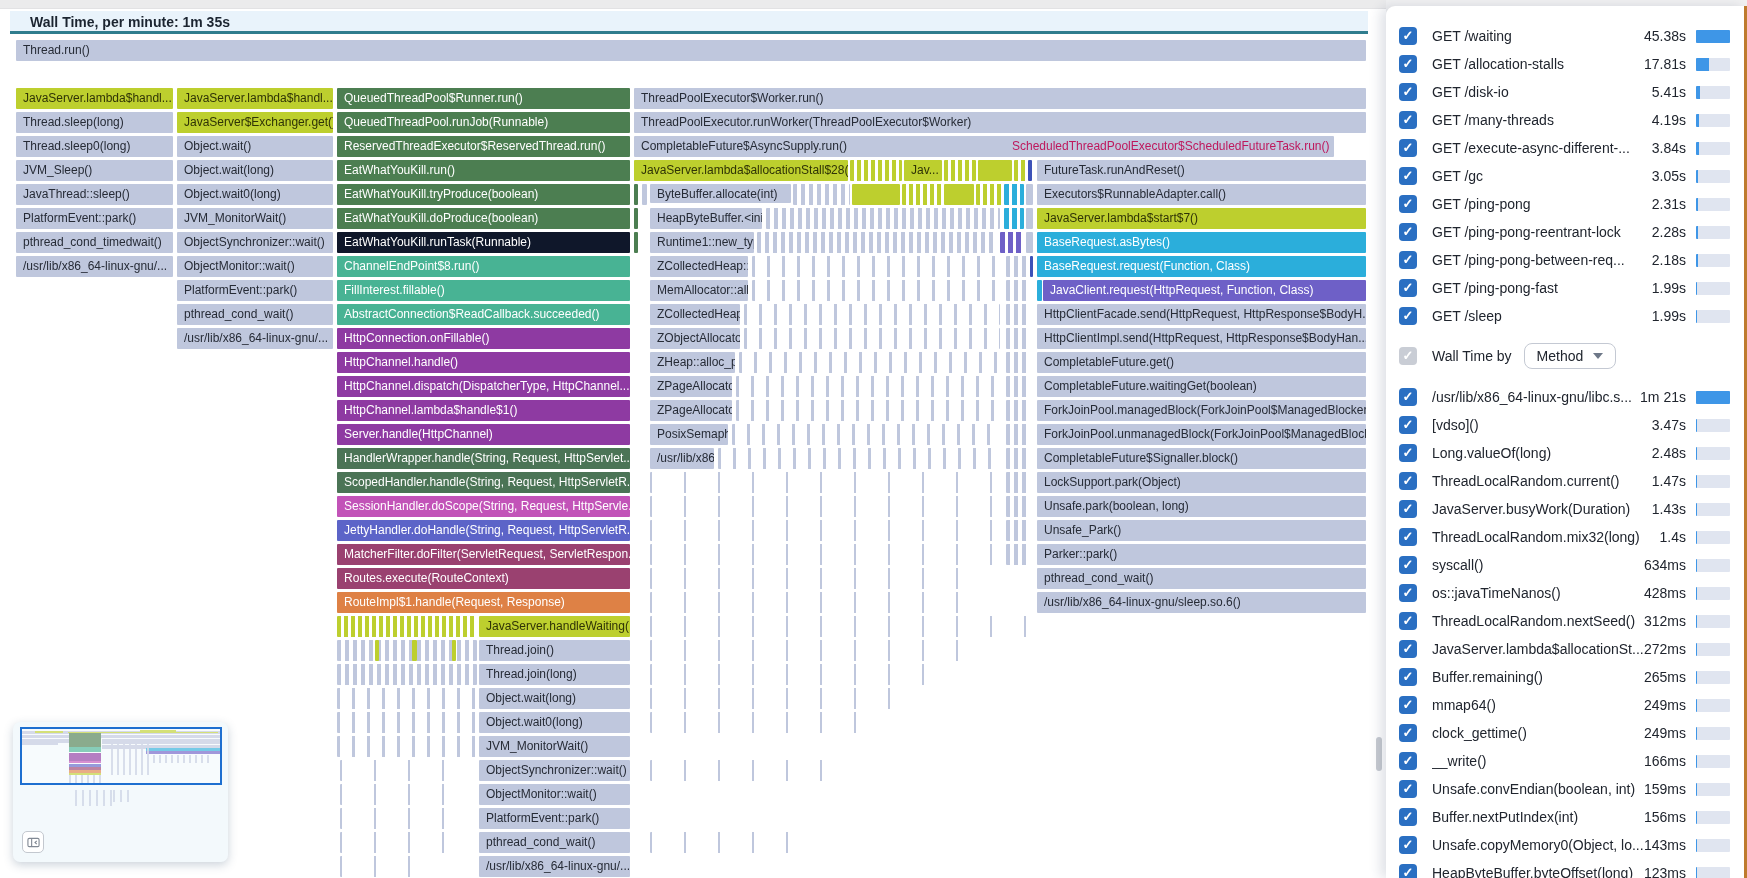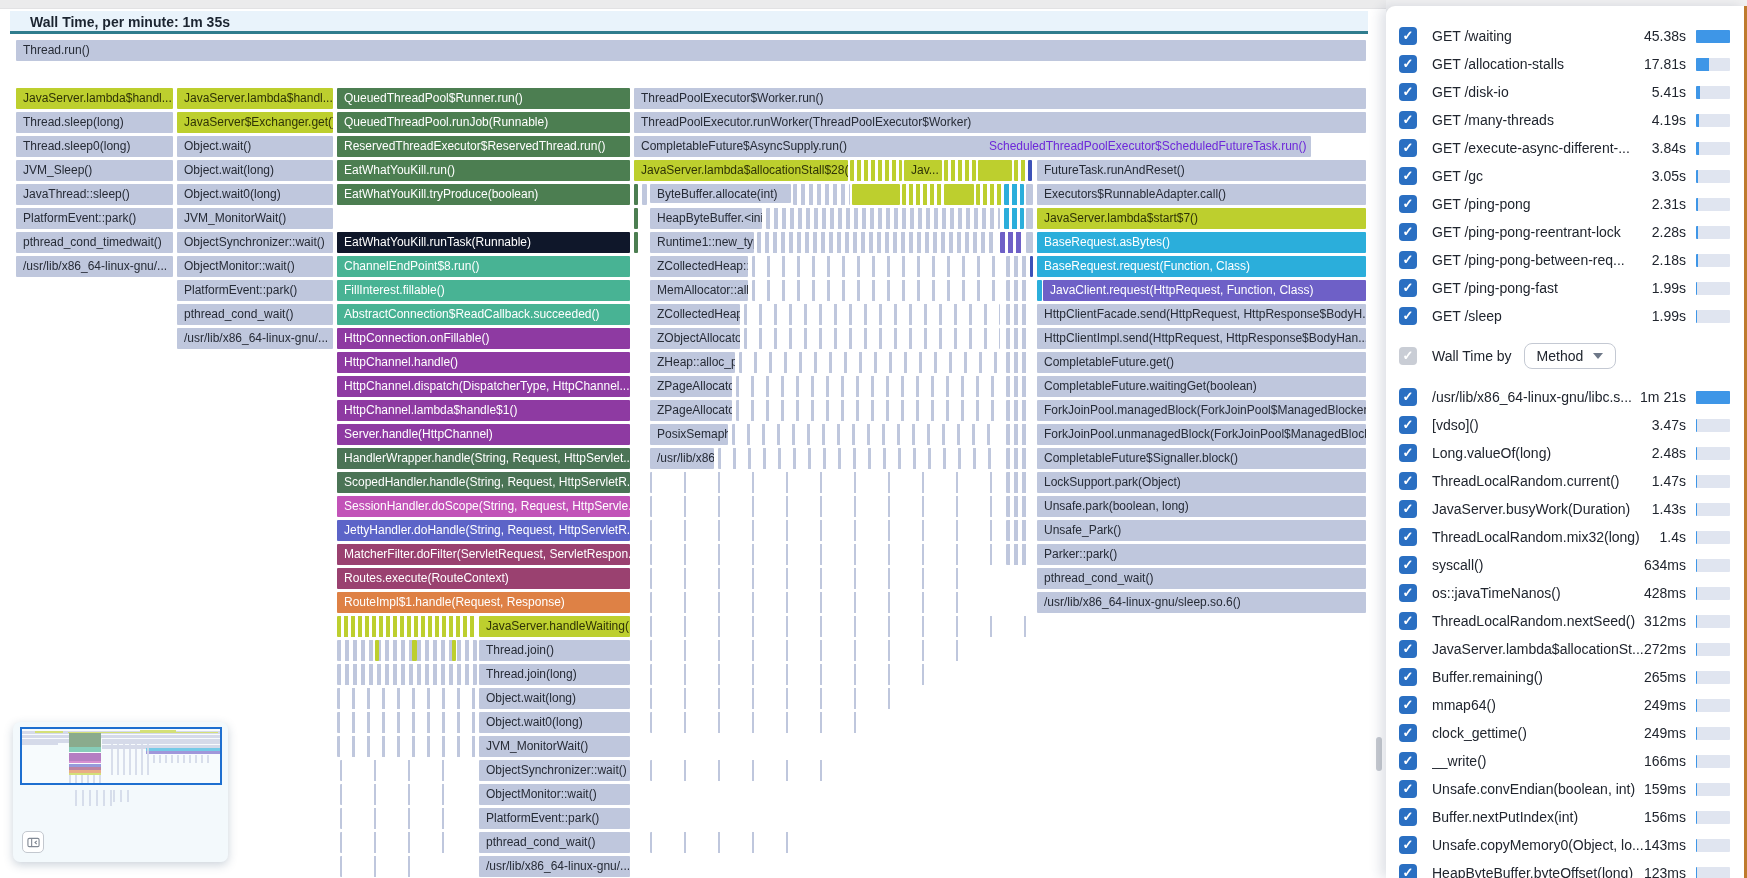--- a/index.html
+++ b/index.html
@@ -85,21 +85,21 @@
       <div class="block" style="left: 337px; top: 88px; width: 293px; height: 21px; background: rgb(76, 126, 81); color: rgb(255, 255, 255);">QueuedThreadPool$Runner.run()</div>
       <div class="block" style="left: 634px; top: 88px; width: 732px; height: 21px; background: rgb(191, 199, 221); color: rgb(38, 43, 54);">ThreadPoolExecutor$Worker.run()</div>
       <div class="block" style="left: 16px; top: 112px; width: 157px; height: 21px; background: rgb(191, 199, 221); color: rgb(38, 43, 54);">Thread.sleep(long)</div>
       <div class="block" style="left: 177px; top: 112px; width: 156px; height: 21px; background: rgb(189, 207, 46); color: rgb(47, 51, 6);">JavaServer$Exchanger.get()</div>
       <div class="block" style="left: 634px; top: 112px; width: 732px; height: 21px; background: rgb(191, 199, 221); color: rgb(38, 43, 54);">ThreadPoolExecutor.runWorker(ThreadPoolExecutor$Worker)</div>
       <div class="block" style="left: 337px; top: 112px; width: 293px; height: 21px; background: rgb(76, 126, 81); color: rgb(255, 255, 255);">QueuedThreadPool.runJob(Runnable)</div>
       <div class="block" style="left: 16px; top: 136px; width: 157px; height: 21px; background: rgb(191, 199, 221); color: rgb(38, 43, 54);">Thread.sleep0(long)</div>
       <div class="block" style="left: 177px; top: 136px; width: 156px; height: 21px; background: rgb(191, 199, 221); color: rgb(38, 43, 54);">Object.wait()</div>
       <div class="block" style="left: 337px; top: 136px; width: 293px; height: 21px; background: rgb(76, 126, 81); color: rgb(255, 255, 255);">ReservedThreadExecutor$ReservedThread.run()</div>
       <div class="block" style="left: 634px; top: 136px; width: 400px; height: 21px; background: rgb(191, 199, 221); color: rgb(38, 43, 54);">CompletableFuture$AsyncSupply.run()</div>
-      <div class="block" style="left: 982px; top: 136px; width: 329px; height: 21px; background: rgb(191, 199, 221); color: #6d28d9;">ScheduledThreadPoolExecutor$ScheduledFutureTask.run()</div>
+      <div class="block" style="left: 1005px; top: 136px; width: 329px; height: 21px; background: rgb(191, 199, 221); color: #be185d;">ScheduledThreadPoolExecutor$ScheduledFutureTask.run()</div>
       <div class="block" style="left: 16px; top: 160px; width: 157px; height: 21px; background: rgb(191, 199, 221); color: rgb(38, 43, 54);">JVM_Sleep()</div>
       <div class="block" style="left: 177px; top: 160px; width: 156px; height: 21px; background: rgb(191, 199, 221); color: rgb(38, 43, 54);">Object.wait(long)</div>
       <div class="block" style="left: 337px; top: 160px; width: 293px; height: 21px; background: rgb(76, 126, 81); color: rgb(255, 255, 255);">EatWhatYouKill.run()</div>
       <div class="block" style="left: 634px; top: 160px; width: 214px; height: 21px; background: rgb(189, 207, 46); color: rgb(47, 51, 6);">JavaServer.lambda$allocationStall$28()</div>
       <div class="block p-sy nolab" style="left: 850px; top: 160px; width: 52px; height: 21px;"></div>
       <div class="block" style="left: 904px; top: 160px; width: 38px; height: 21px; background: rgb(189, 207, 46); color: rgb(47, 51, 6);">Jav...</div>
       <div class="block p-sy nolab" style="left: 944px; top: 160px; width: 32px; height: 21px;"></div>
       <div class="block nolab" style="left: 978px; top: 160px; width: 34px; height: 21px; background: rgb(189, 207, 46); color: rgb(47, 51, 6);"></div>
       <div class="block p-sy nolab" style="left: 1014px; top: 160px; width: 12px; height: 21px;"></div>
       <div class="block nolab" style="left: 1028px; top: 160px; width: 4px; height: 21px; background: rgb(61, 82, 184); color: rgb(255, 255, 255);"></div>
@@ -113,20 +113,21 @@
       <div class="block p-slavd nolab" style="left: 793px; top: 184px; width: 57px; height: 21px;"></div>
       <div class="block nolab" style="left: 852px; top: 184px; width: 48px; height: 21px; background: rgb(189, 207, 46); color: rgb(47, 51, 6);"></div>
       <div class="block p-sy nolab" style="left: 902px; top: 184px; width: 40px; height: 21px;"></div>
       <div class="block nolab" style="left: 944px; top: 184px; width: 30px; height: 21px; background: rgb(189, 207, 46); color: rgb(47, 51, 6);"></div>
       <div class="block p-sy nolab" style="left: 976px; top: 184px; width: 26px; height: 21px;"></div>
       <div class="block p-scy nolab" style="left: 1004px; top: 184px; width: 20px; height: 21px;"></div>
       <div class="block nolab" style="left: 1026px; top: 184px; width: 7px; height: 21px; background: rgb(191, 199, 221); color: rgb(38, 43, 54);"></div>
       <div class="block" style="left: 1037px; top: 184px; width: 329px; height: 21px; background: rgb(191, 199, 221); color: rgb(38, 43, 54);">Executors$RunnableAdapter.call()</div>
       <div class="block" style="left: 16px; top: 208px; width: 157px; height: 21px; background: rgb(191, 199, 221); color: rgb(38, 43, 54);">PlatformEvent::park()</div>
       <div class="block" style="left: 177px; top: 208px; width: 156px; height: 21px; background: rgb(191, 199, 221); color: rgb(38, 43, 54);">JVM_MonitorWait()</div>
+      <div class="block" style="left: 337px; top: 208px; width: 293px; height: 21px; background: rgb(76, 126, 81); color: rgb(255, 255, 255);">EatWhatYouKill.doProduce(boolean)</div>
       <div class="block nolab" style="left: 634px; top: 208px; width: 4px; height: 21px; background: rgb(76, 126, 81); color: rgb(255, 255, 255);"></div>
       <div class="block" style="left: 650px; top: 208px; width: 112px; height: 21px; background: rgb(191, 199, 221); color: rgb(38, 43, 54);">HeapByteBuffer.&lt;init...</div>
       <div class="block p-slavd nolab" style="left: 766px; top: 208px; width: 234px; height: 21px;"></div>
       <div class="block p-scy nolab" style="left: 1004px; top: 208px; width: 20px; height: 21px;"></div>
       <div class="block nolab" style="left: 1026px; top: 208px; width: 7px; height: 21px; background: rgb(191, 199, 221); color: rgb(38, 43, 54);"></div>
       <div class="block" style="left: 1037px; top: 208px; width: 329px; height: 21px; background: rgb(189, 207, 46); color: rgb(47, 51, 6);">JavaServer.lambda$start$7()</div>
       <div class="block" style="left: 16px; top: 232px; width: 157px; height: 21px; background: rgb(191, 199, 221); color: rgb(38, 43, 54);">pthread_cond_timedwait()</div>
       <div class="block" style="left: 177px; top: 232px; width: 156px; height: 21px; background: rgb(191, 199, 221); color: rgb(38, 43, 54);">ObjectSynchronizer::wait()</div>
       <div class="block" style="left: 337px; top: 232px; width: 293px; height: 21px; background: #0f172a; color: rgb(255, 255, 255);">EatWhatYouKill.runTask(Runnable)</div>
       <div class="block nolab" style="left: 634px; top: 232px; width: 4px; height: 21px; background: rgb(76, 126, 81); color: rgb(255, 255, 255);"></div>

